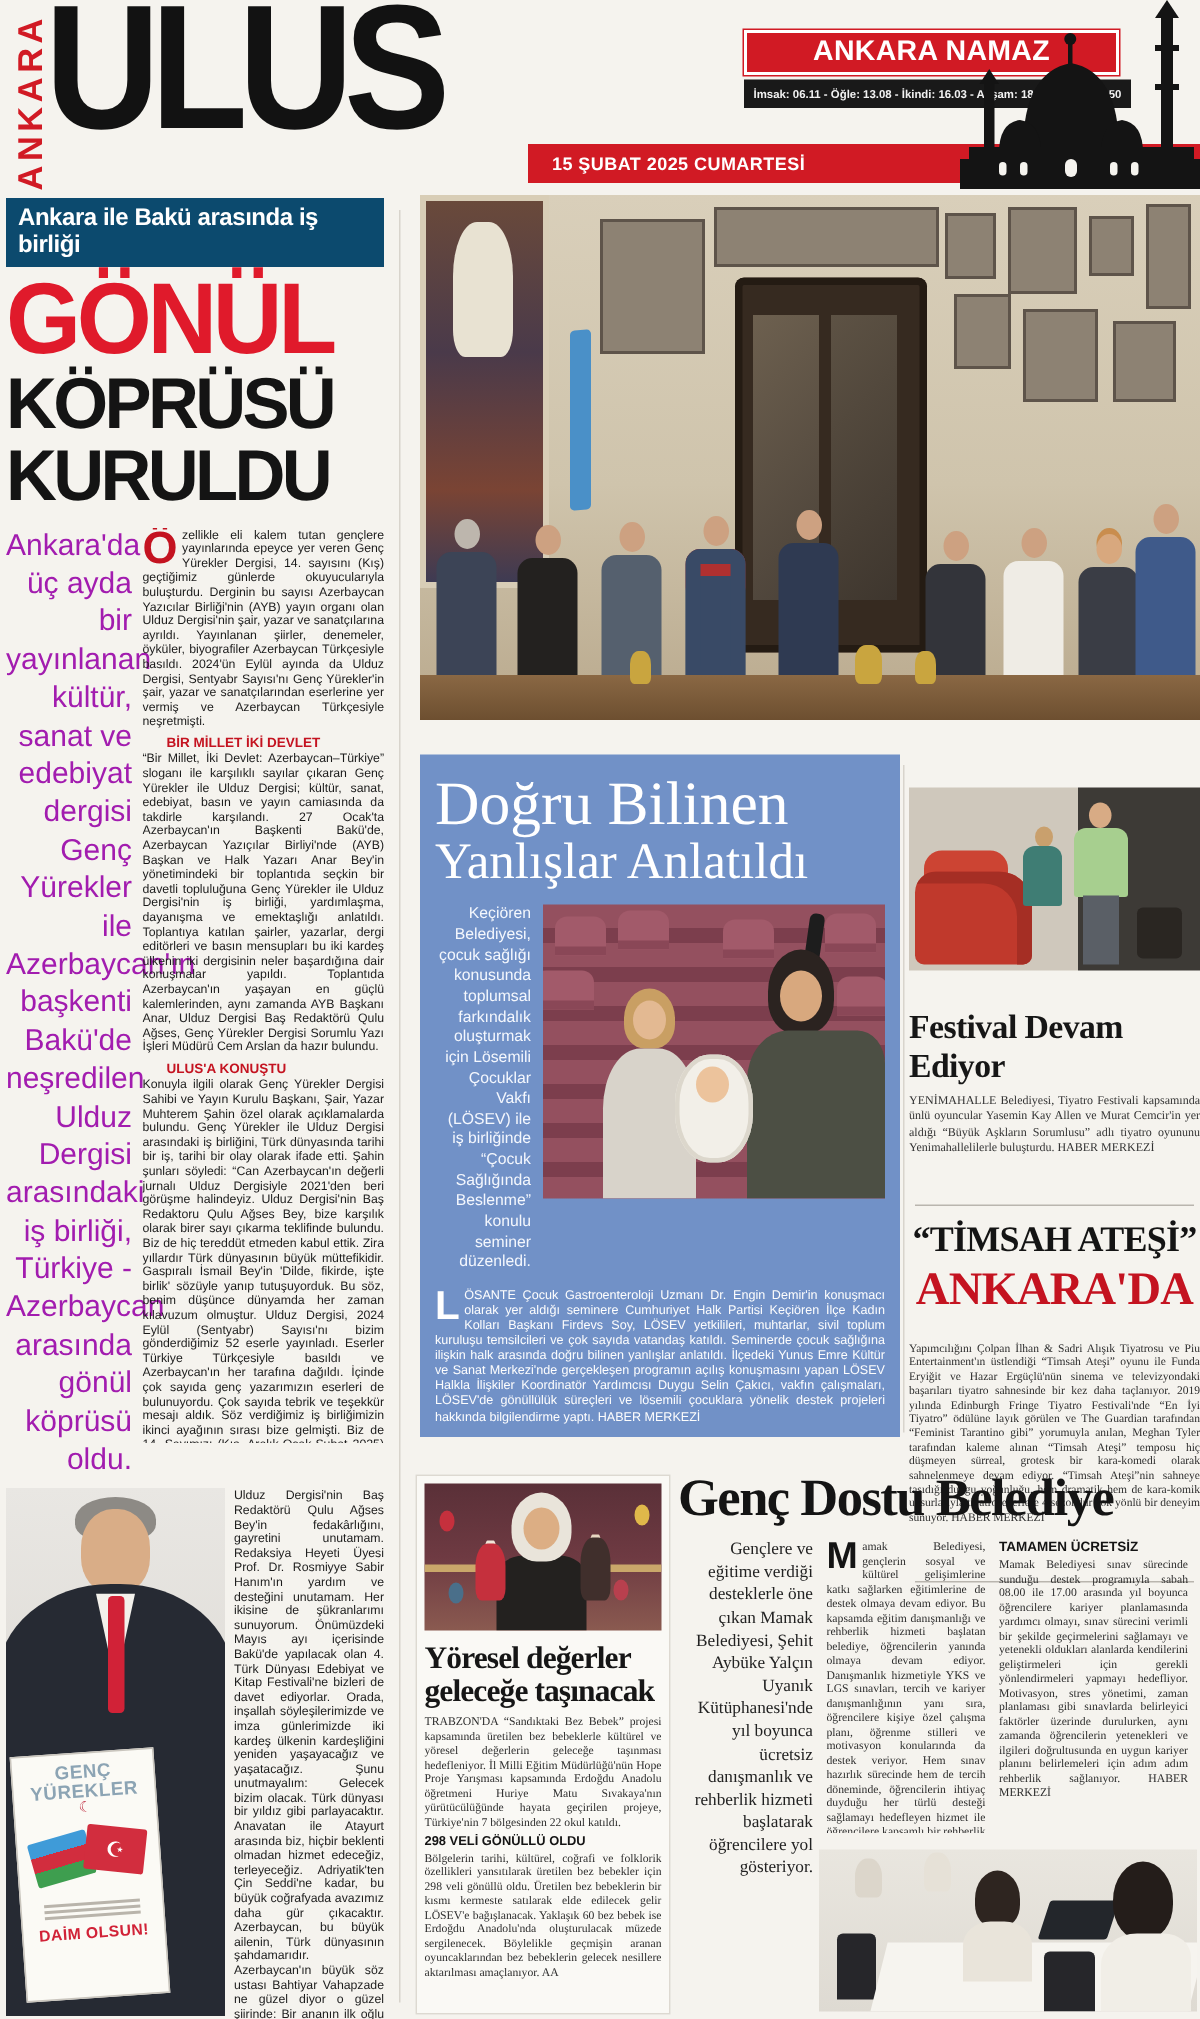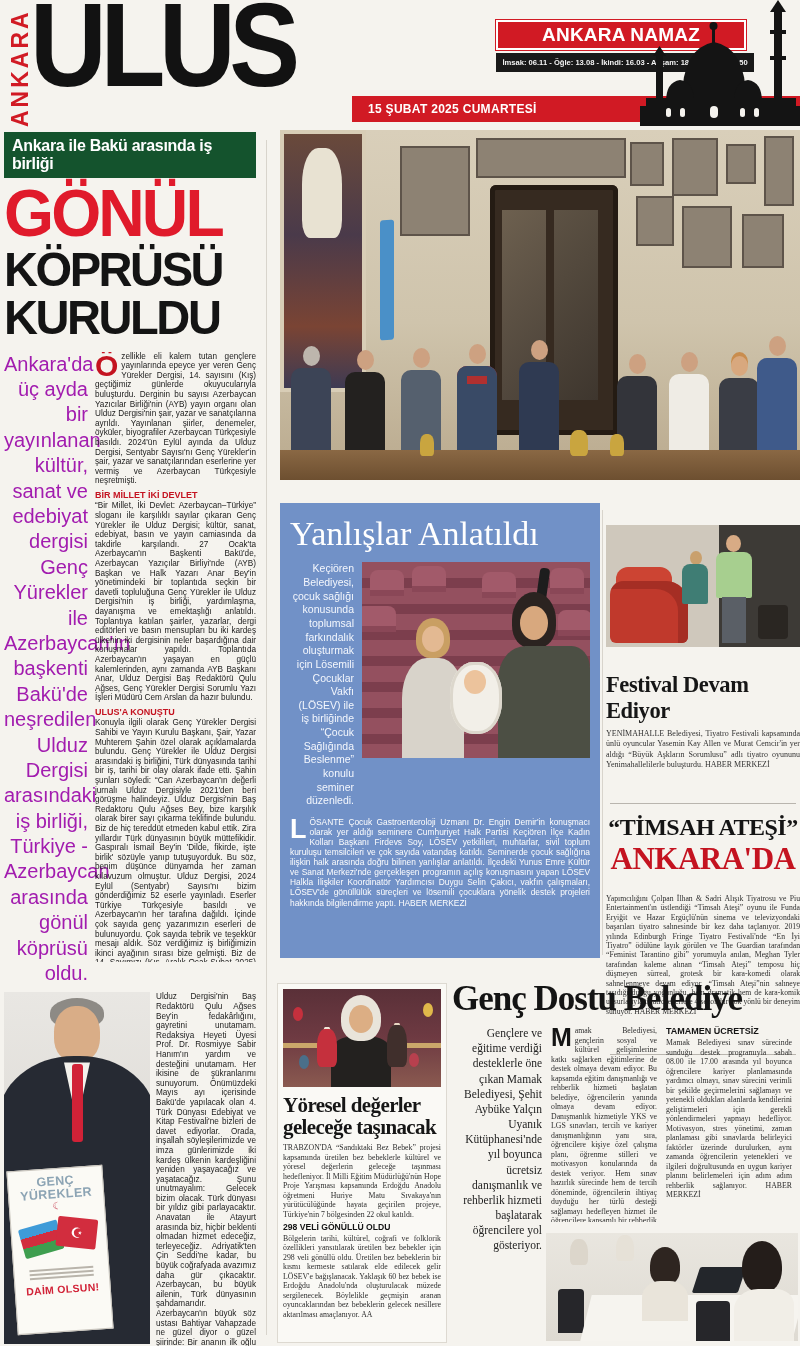--- a/index.html
+++ b/index.html
@@ -22,34 +22,34 @@
     background:#d11a24;color:#fff;font-weight:bold;font-size:19px;
     text-align:center;line-height:30px;letter-spacing:.2px;
     box-shadow:inset 0 0 0 2px #fff,0 0 0 1px #d11a24;}
   .prayer-times{position:absolute;left:496px;top:53px;width:258px;height:19px;
     background:#191919;color:#f2f2f2;font-weight:bold;font-size:7.6px;
     text-align:center;line-height:19px;}
   .mosque{position:absolute;left:622px;top:0;width:178px;height:126px;}
 
   
   #lead-story{left:4px;top:132px;width:252px;height:1212px;}
-  .kicker{background:#14532d;color:#fff;font-weight:bold;font-size:16px;
+  .kicker{background:#0c4a6e;color:#fff;font-weight:bold;font-size:16px;
     padding:5px 8px;display:inline-block;letter-spacing:-.3px;}
   .h-red{color:#e01a2b;font-size:67px;font-weight:900;letter-spacing:-3px;
     line-height:.98;margin-top:2px;transform:scaleX(.96);transform-origin:left;}
   .h-blk{color:#141414;font-size:48px;font-weight:900;letter-spacing:-2.5px;
     line-height:1.0;transform:scaleX(.98);transform-origin:left;}
   .lead-cols{display:flex;gap:7px;margin-top:10px;}
   .lead-col{width:84px;flex:none;font-size:20px;line-height:1.27;
     text-align:right;color:#a21caf;font-weight:500;}
   .body-col{width:161px;flex:none;height:610px;overflow:hidden;
     text-align:justify;font-size:8.2px;line-height:1.17;color:#1b1b1b;}
   .dropcap-red{float:left;font-size:30px;font-weight:900;color:#c41320;
     line-height:.8;margin:2px 3px 0 0;}
-  .red-sub{color:#c41320;font-weight:bold;font-size:9px;margin:4px 0 1px;}
+  .red-sub{color:#c41320;font-weight:bold;font-size:9px;margin:4px 16px 1px;}
   .tail{margin-top:6px;height:358px;overflow:hidden;text-align:justify;
     font-size:8.2px;line-height:1.17;}
   
   .man-photo{float:left;width:146px;height:352px;margin:0 6px 0 0;
     position:relative;overflow:hidden;
     background:linear-gradient(180deg,#e9e7e3 0%,#dcd9d4 60%,#cfccc6 100%);}
   .man-hair{position:absolute;left:46px;top:6px;width:54px;height:30px;
     background:#8d8a85;border-radius:50% 50% 40% 40%;}
   .man-face{position:absolute;left:50px;top:14px;width:46px;height:56px;
     background:#d9ad87;border-radius:46% 46% 42% 42%;}
@@ -370,20 +370,21 @@
       <div class="head"></div>
       <div class="torso" style="background:#3f5a8a;height:96px;"></div>
     </div>
   <div class="gdesk"></div>
   <div class="gitem" style="left:140px;"></div>
   <div class="gitem" style="left:290px;width:18px;height:26px;"></div>
   <div class="gitem" style="left:330px;"></div>
 </div>
 
 <div id="seminar" class="abs">
+  <div class="sem-t1">Doğru Bilinen</div>
   <div class="sem-t2">Yanlışlar Anlatıldı</div>
   <div class="sem-mid">
     <div class="sem-lead">Keçiören Belediyesi, çocuk sağlığı konusunda toplumsal farkındalık oluşturmak için Lösemili Çocuklar Vakfı (LÖSEV) ile iş birliğinde “Çocuk Sağlığında Beslenme” konulu seminer düzenledi.</div>
     <div class="sem-photo">
       <div class="seat" style="left:8px;top:8px;"></div>
         <div class="seat" style="left:50px;top:4px;"></div>
       <div class="seat" style="left:120px;top:10px;"></div>
         <div class="seat" style="left:188px;top:6px;"></div>
       <div class="seat" style="left:-6px;top:44px;width:40px;"></div>
         <div class="seat" style="left:196px;top:48px;"></div>

